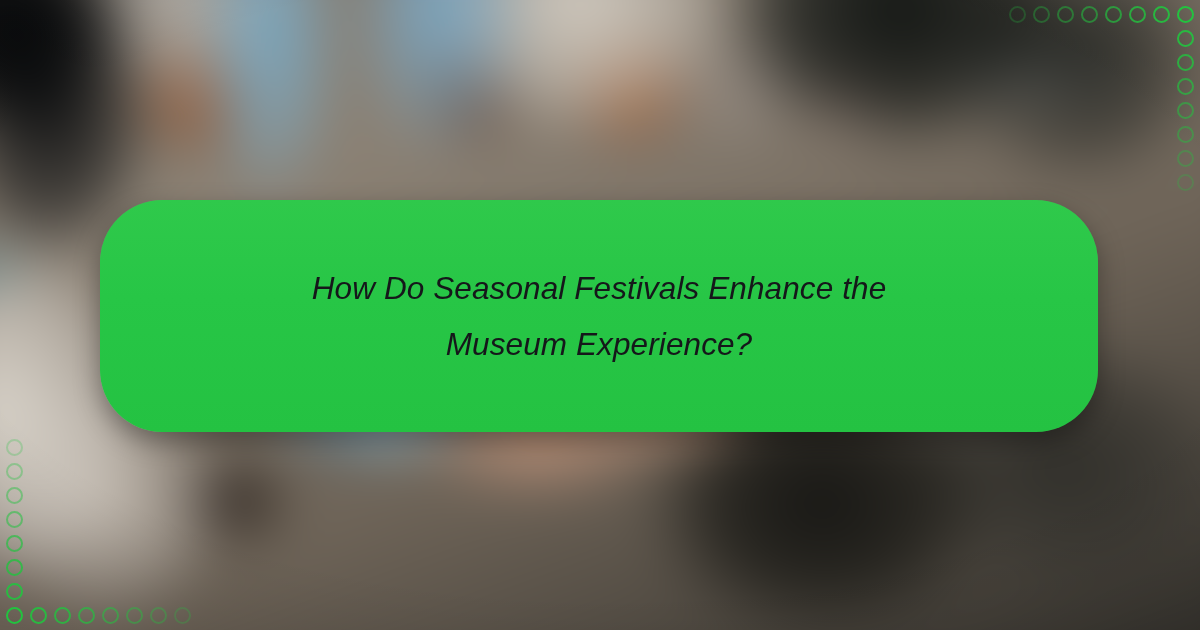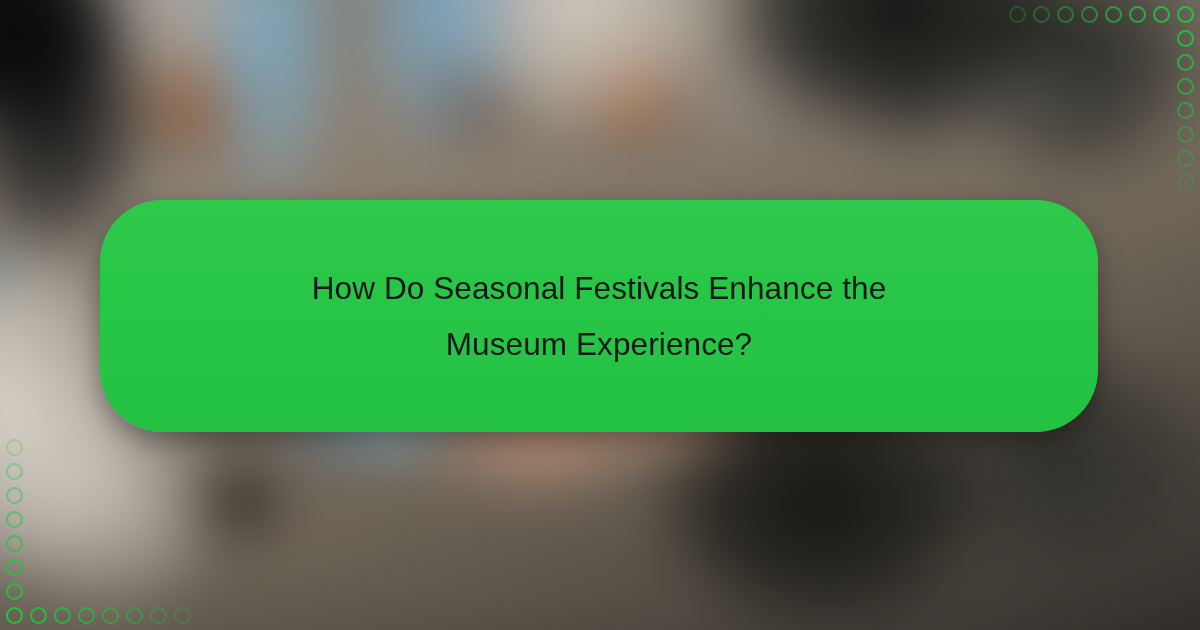--- a/index.html
+++ b/index.html
@@ -103,20 +103,21 @@
     width: 998px;
     height: 232px;
     border-radius: 62px;
     background: linear-gradient(180deg, #2fc94b 0%, #27c646 42%, #24c242 100%);
     box-shadow: 0 10px 26px rgba(0,0,0,0.34);
     display: flex;
     align-items: center;
     justify-content: center;
     padding: 0 54px;
     box-sizing: border-box;
+    font-style: italic;
   }
   .title-text {
     margin: 0;
     font-family: "Liberation Sans", sans-serif;
     font-size: 31.5px;
     font-weight: 400;
     line-height: 56px;
     color: #15171a;
     text-align: center;
     letter-spacing: 0.1px;

